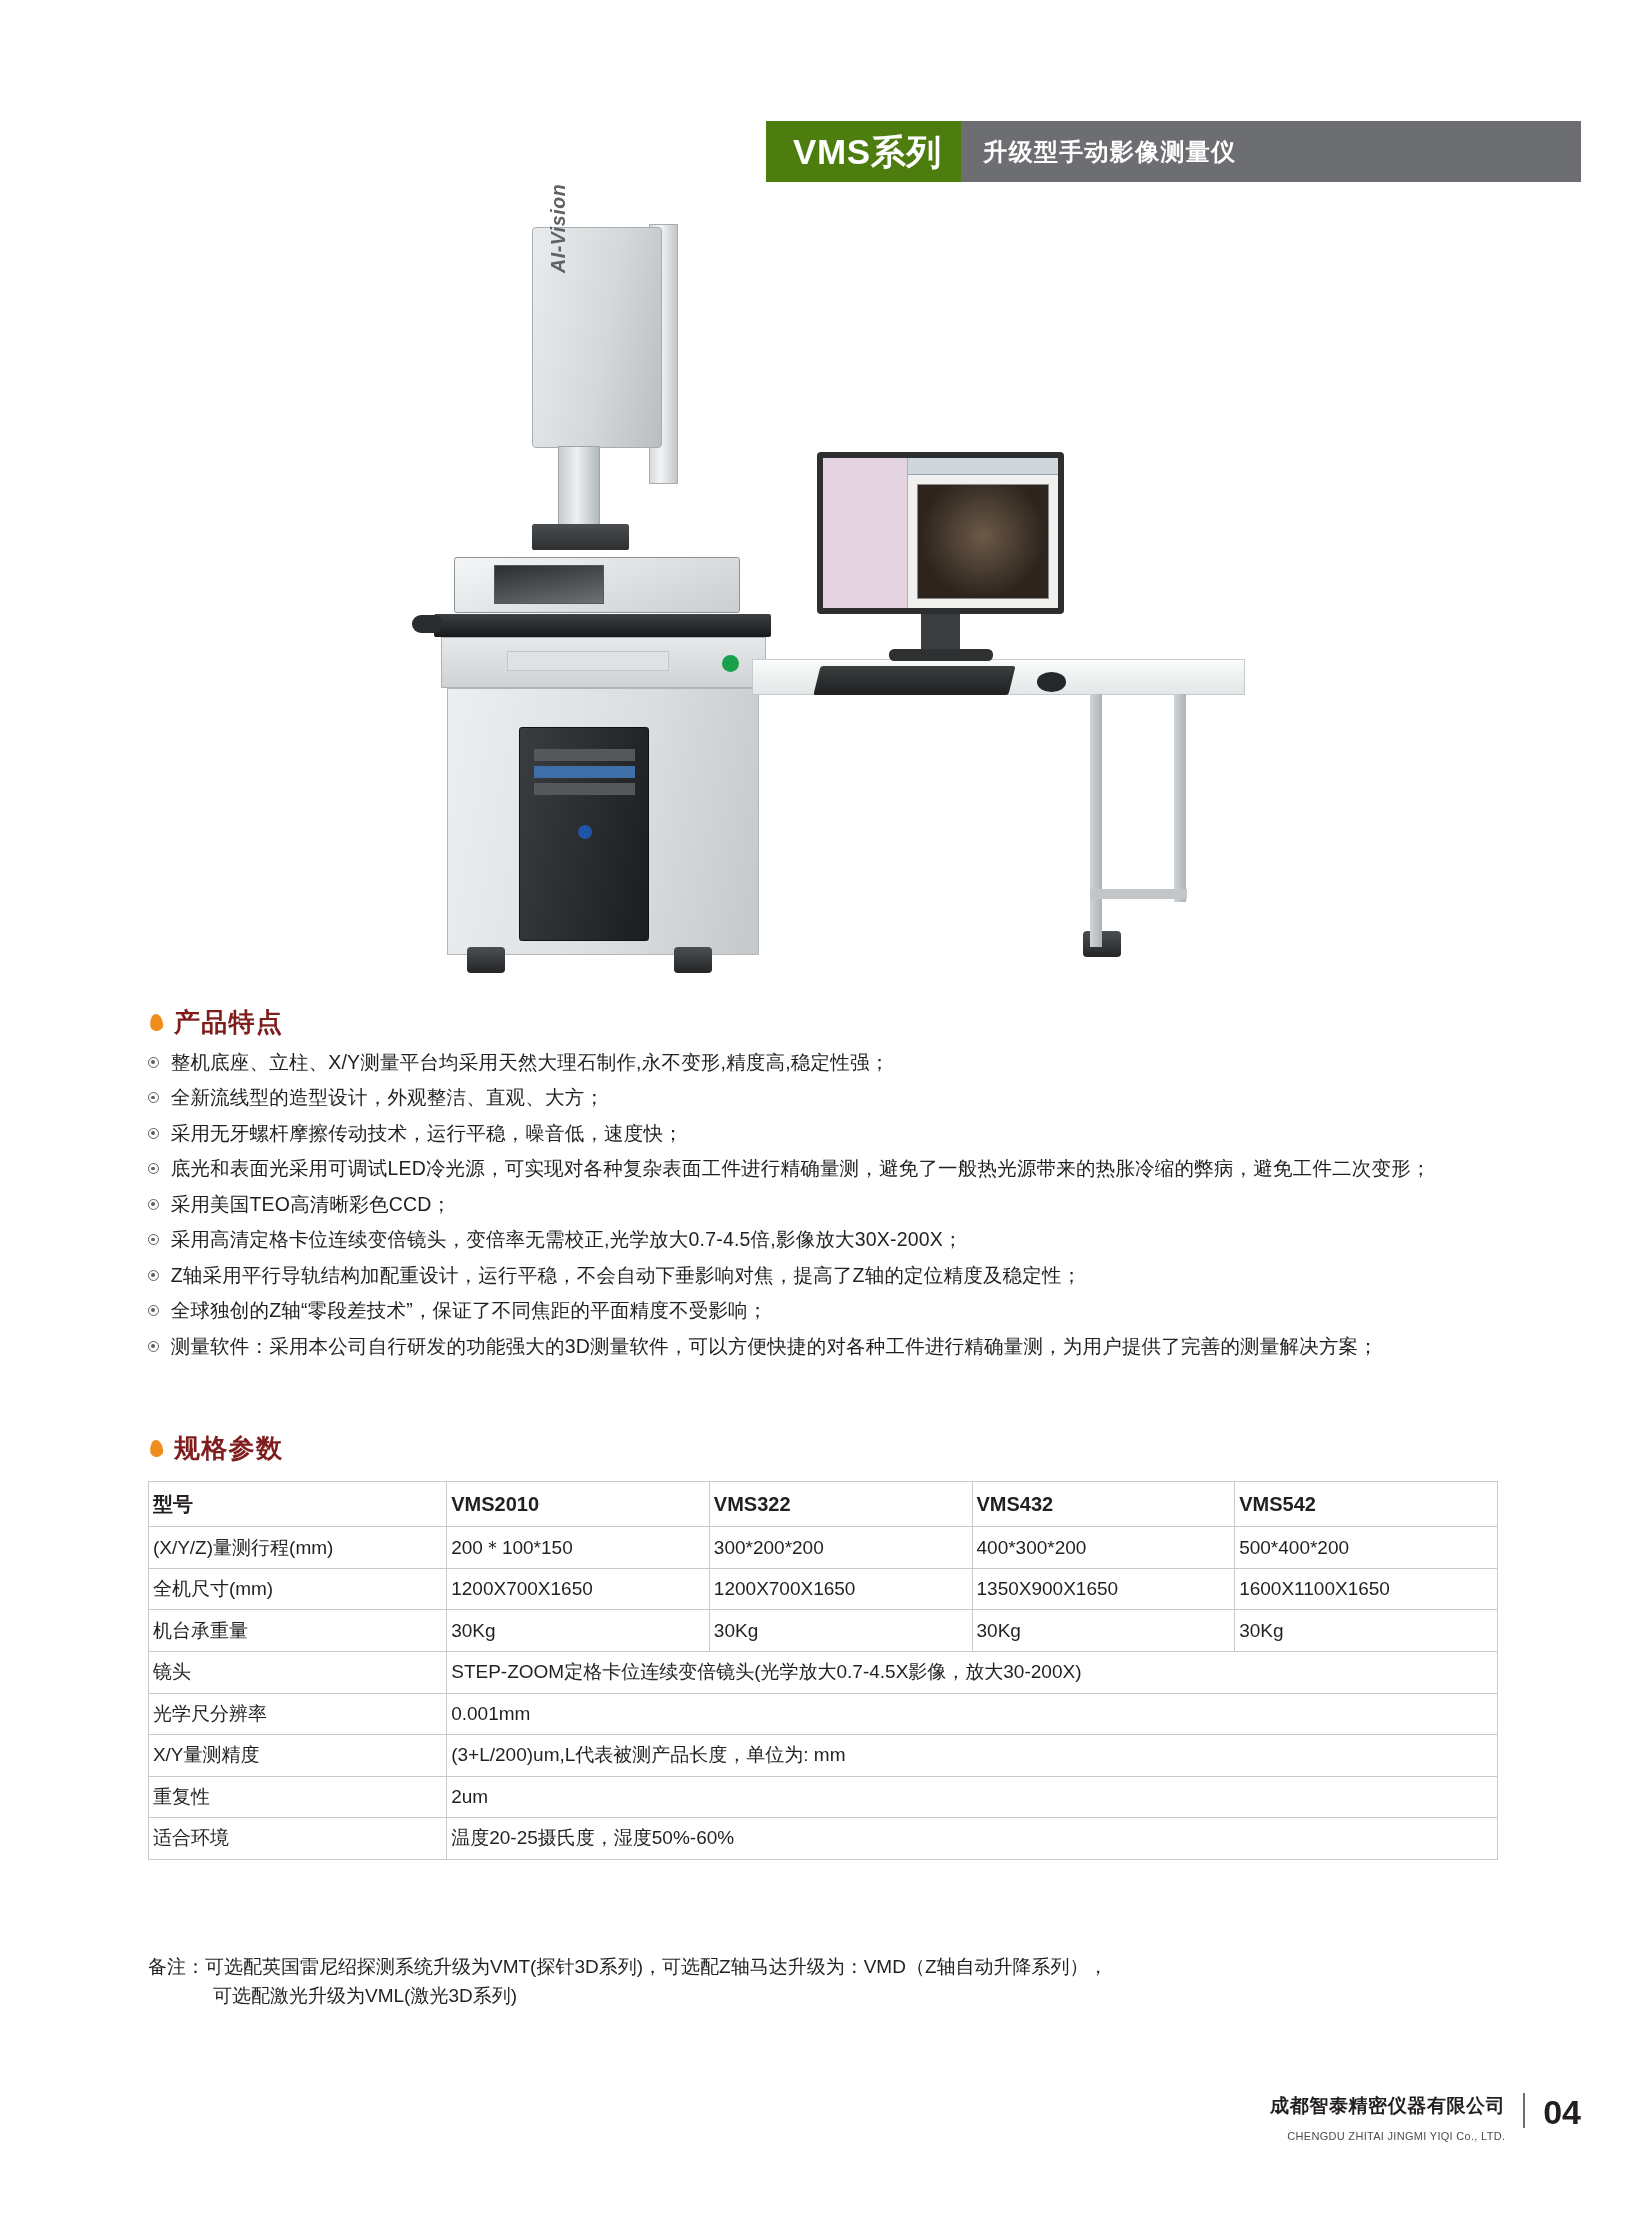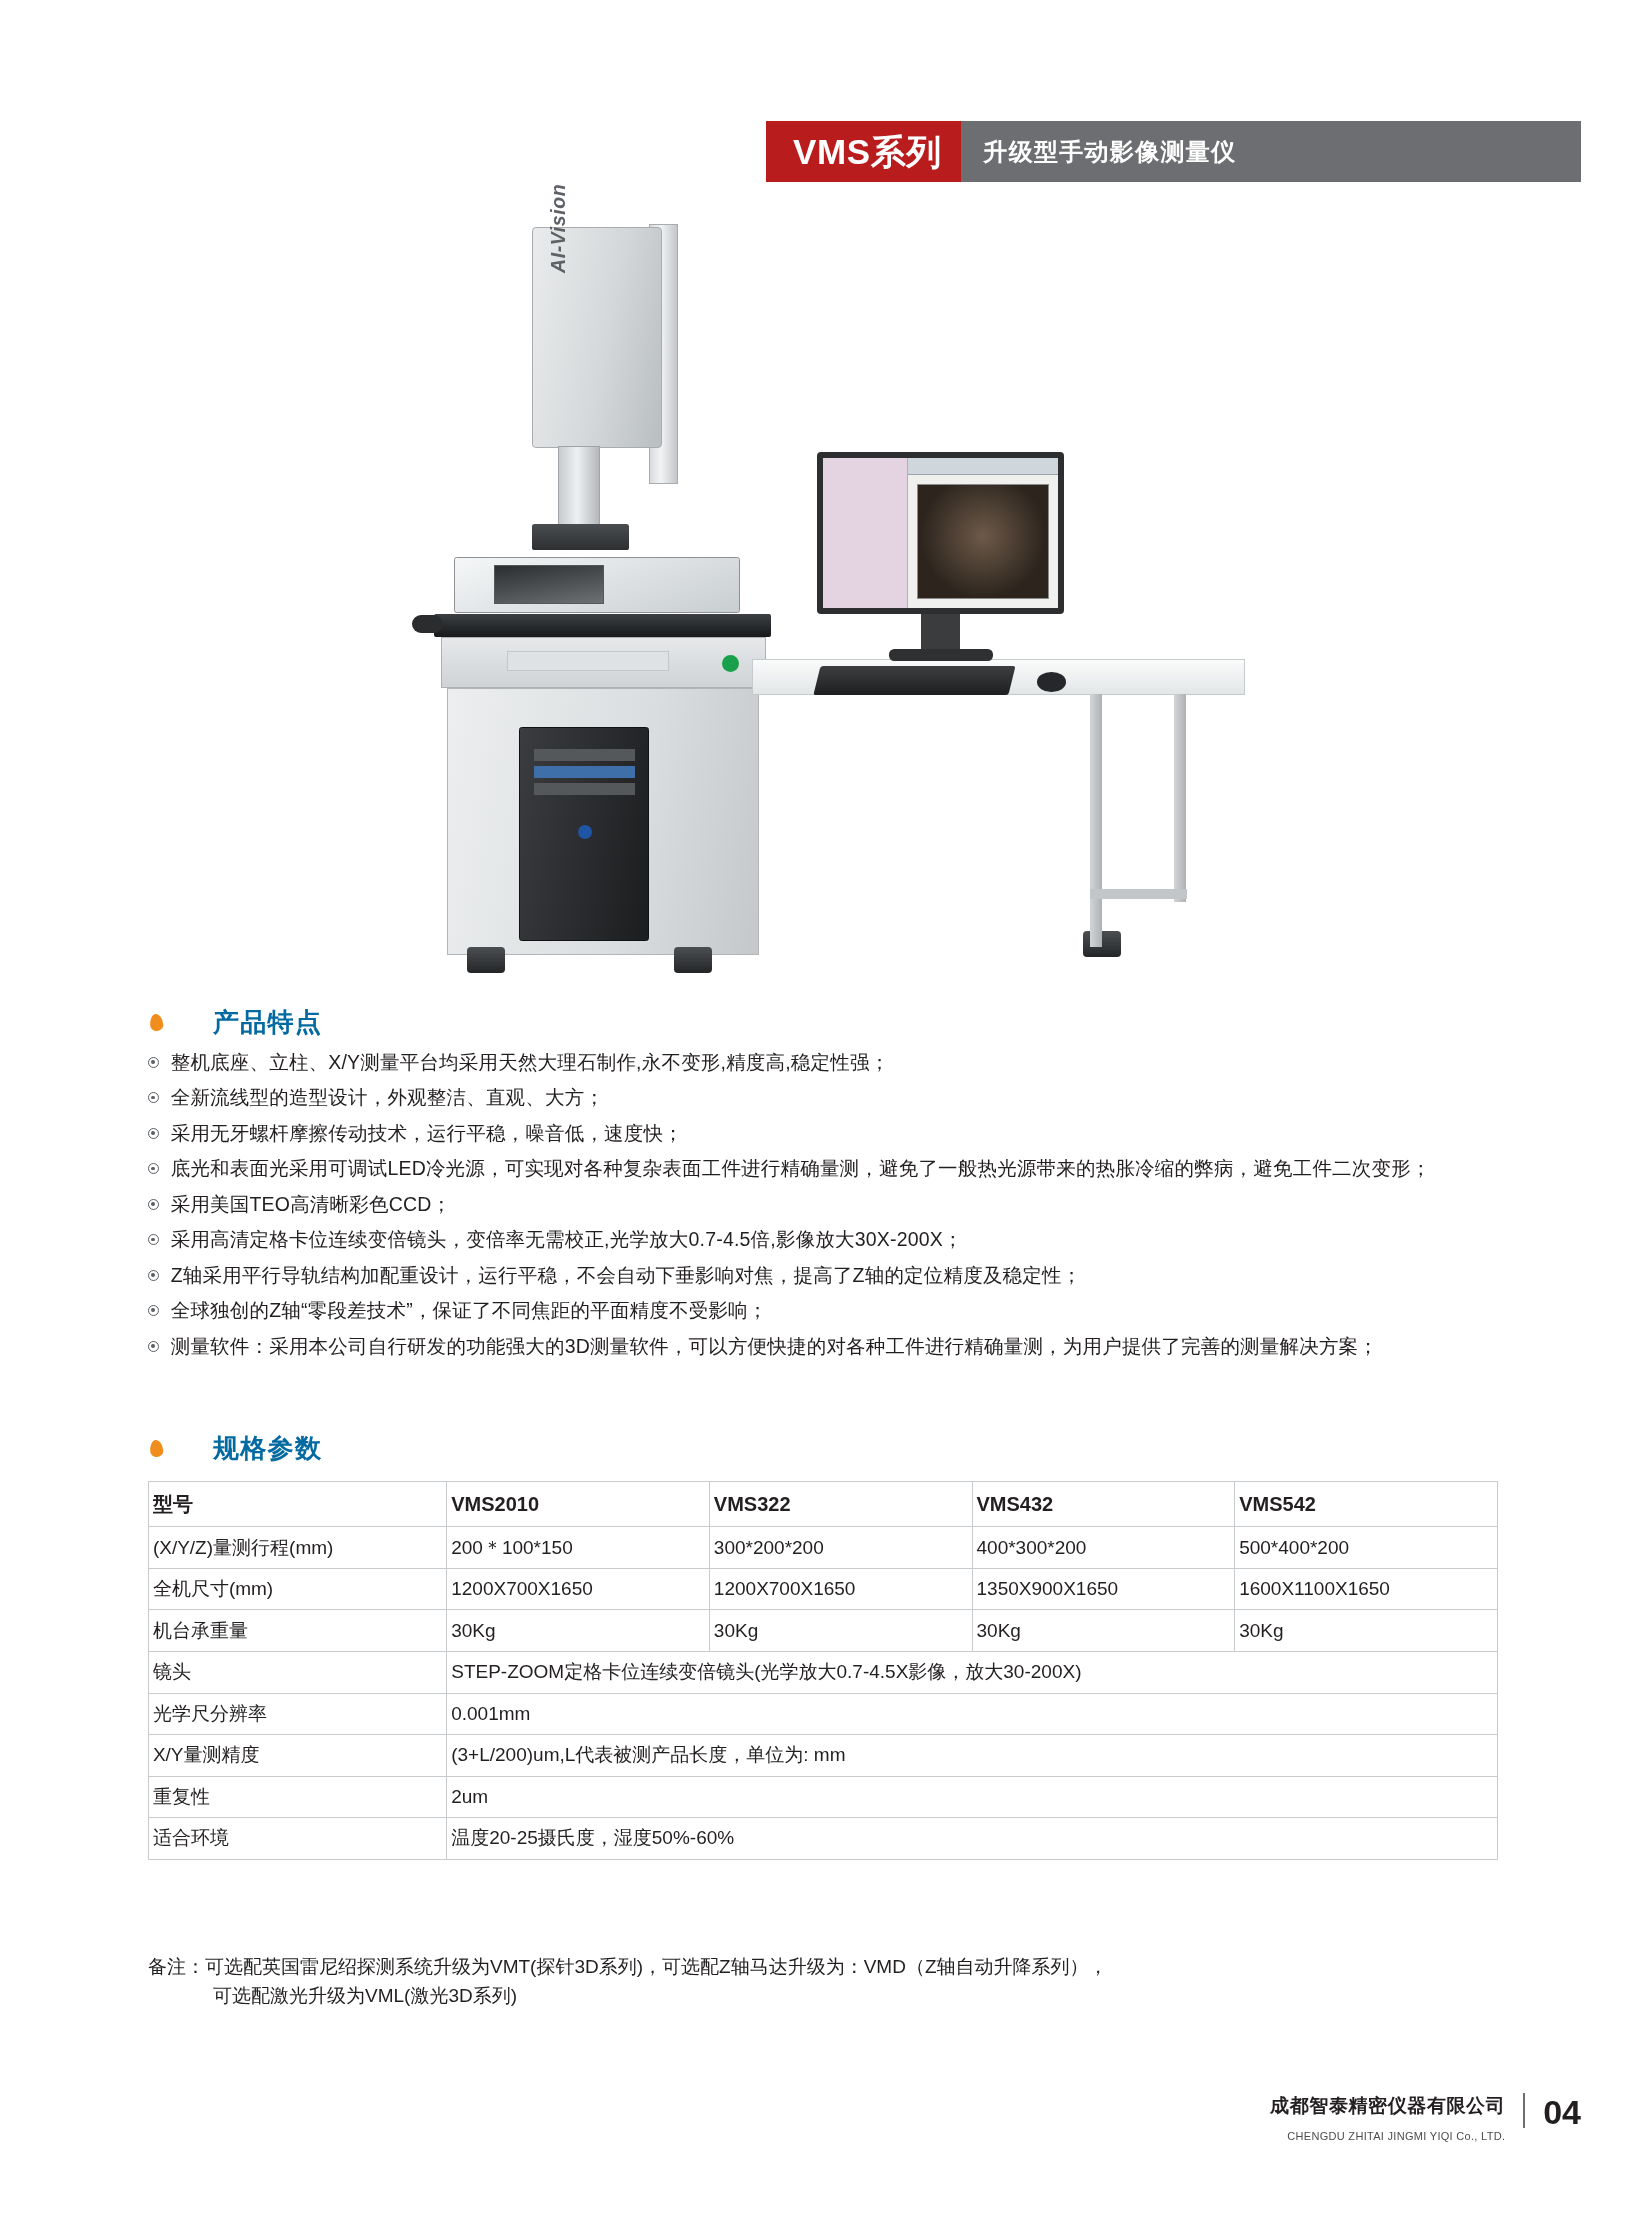--- a/index.html
+++ b/index.html
@@ -18,21 +18,21 @@
   .header-band {
     position: absolute;
     top: 121px;
     left: 766px;
     right: 65px;
     height: 61px;
     display: flex;
     align-items: stretch;
   }
   .header-left {
-    background: #b91c1c;
+    background: #4d7c0f;
     display: flex;
     align-items: center;
     padding: 0 19.5px 0 27px;
   }
   .header-left-text {
     color: #ffffff;
     font-size: 35px;
     font-weight: bold;
     letter-spacing: 0.6px;
     line-height: 1;
@@ -353,23 +353,22 @@
     top: 2.6px;
     width: 13px;
     height: 17px;
     background: #f08d1d;
     border-radius: 50% 50% 50% 50% / 66% 66% 34% 34%;
     transform: rotate(-6deg);
   }
   .section-title {
     font-size: 26px;
     font-weight: bold;
-    color: #0369a1;
+    color: #7f1d1d;
     letter-spacing: 1.3px;
-    margin-left: 39px;
   }
 
   #features-head { top: 1005px; left: 148px; }
   #specs-head { top: 1431px; left: 148px; }
 
   
   .feature-list {
     position: absolute;
     top: 1049px;
     left: 148px;

